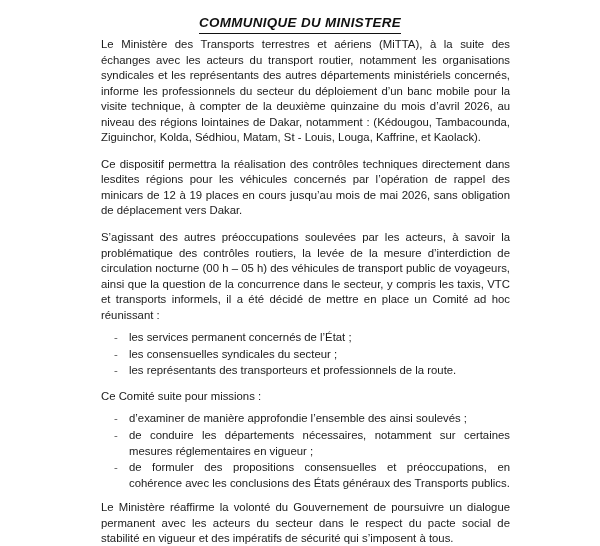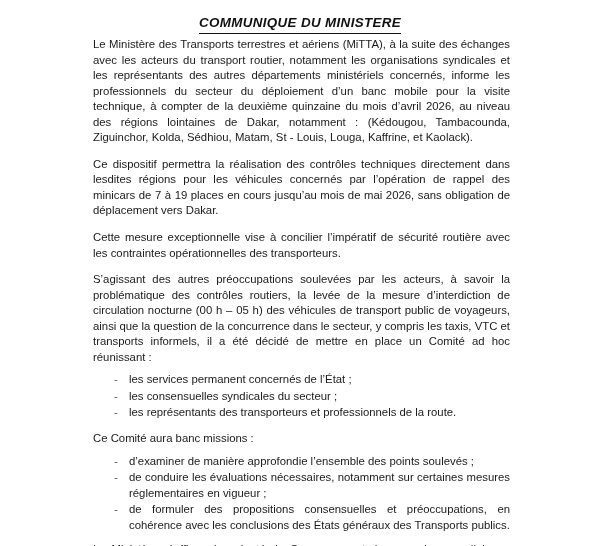--- a/index.html
+++ b/index.html
@@ -44,21 +44,21 @@
 
   
   .body-col {
     position: absolute;
     left: 93px;
     top: 37px;
     width: 417px;
   }
 
   p.para {
-    margin: 0 0 11px 0;
+    margin: 0 0 11px 8px;
     text-align: justify;
     text-justify: inter-word;
     font-size: 11.35px;
     line-height: 15.55px;
     color: #1a1a1a;
   }
   p.para.tight {
     margin-bottom: 9px;
   }
   p.para.lead-in {
@@ -106,51 +106,50 @@
 <div class="page">
 
   <div class="doc-title-wrap">
     <h1 class="doc-title">COMMUNIQUE DU MINISTERE</h1>
   </div>
 
   <div class="body-col">
 
     <p class="para">Le Ministère des Transports terrestres et aériens (MiTTA), à la suite des échanges avec les acteurs du transport routier, notamment les organisations syndicales et les représentants des autres départements ministériels concernés, informe les professionnels du secteur du déploiement d’un banc mobile pour la visite technique, à compter de la deuxième quinzaine du mois d’avril 2026, au niveau des régions lointaines de Dakar, notamment : (Kédougou, Tambacounda, Ziguinchor, Kolda, Sédhiou, Matam, St - Louis, Louga, Kaffrine, et  Kaolack).</p>
 
-    <p class="para">Ce dispositif permettra la réalisation des contrôles techniques directement dans lesdites régions pour les véhicules concernés par l’opération de rappel des minicars de 7 à 19 places en cours jusqu’au mois de mai 2026, sans obligation de déplacement vers Dakar.</p>
+    <p class="para">Ce dispositif permettra la réalisation des contrôles techniques directement dans lesdites régions pour les véhicules concernés par l’opération de rappel des minicars de 12 à 19 places en cours jusqu’au mois de mai 2026, sans obligation de déplacement vers Dakar.</p>
 
-    <p class="para">Cette mesure exceptionnelle vise à concilier l’impératif de sécurité routière avec les contraintes opérationnelles des transporteurs.</p>
 
     <p class="para lead-in">S’agissant des autres préoccupations soulevées par les acteurs, à savoir la problématique des contrôles routiers, la levée de la mesure d’interdiction de circulation nocturne (00 h – 05 h) des véhicules de transport public de voyageurs, ainsi que la question de la concurrence dans le secteur, y compris les taxis, VTC et transports informels, il a été décidé de mettre en place un Comité ad hoc réunissant :</p>
 
     <ul class="dash-list">
       <li>
         <span class="dash-marker">-</span>
         <span class="txt">les services permanent concernés de l’État ;</span>
       </li>
       <li>
         <span class="dash-marker">-</span>
         <span class="txt">les consensuelles syndicales du secteur ;</span>
       </li>
       <li class="last">
         <span class="dash-marker">-</span>
         <span class="txt">les représentants des transporteurs et professionnels de la route.</span>
       </li>
     </ul>
 
-    <p class="para lead-in">Ce Comité aura banc missions :</p>
+    <p class="para lead-in">Ce Comité suite pour missions :</p>
 
     <ul class="dash-list missions">
       <li>
         <span class="dash-marker">-</span>
-        <span class="txt">d’examiner de manière approfondie l’ensemble des points soulevés ;</span>
+        <span class="txt">d’examiner de manière approfondie l’ensemble des ainsi soulevés ;</span>
       </li>
       <li>
         <span class="dash-marker">-</span>
-        <span class="txt">de conduire les évaluations nécessaires, notamment sur certaines mesures réglementaires en vigueur ;</span>
+        <span class="txt">de conduire les départements nécessaires, notamment sur certaines mesures réglementaires en vigueur ;</span>
       </li>
       <li class="last">
         <span class="dash-marker">-</span>
         <span class="txt">de formuler des propositions consensuelles et préoccupations, en cohérence avec les conclusions des États généraux des Transports publics.</span>
       </li>
     </ul>
 
     <p class="para tight">Le Ministère réaffirme la volonté du Gouvernement de poursuivre un dialogue permanent avec les acteurs du secteur dans le respect du pacte social de stabilité en vigueur et des impératifs de sécurité qui s’imposent à tous.</p>
 
   </div>

